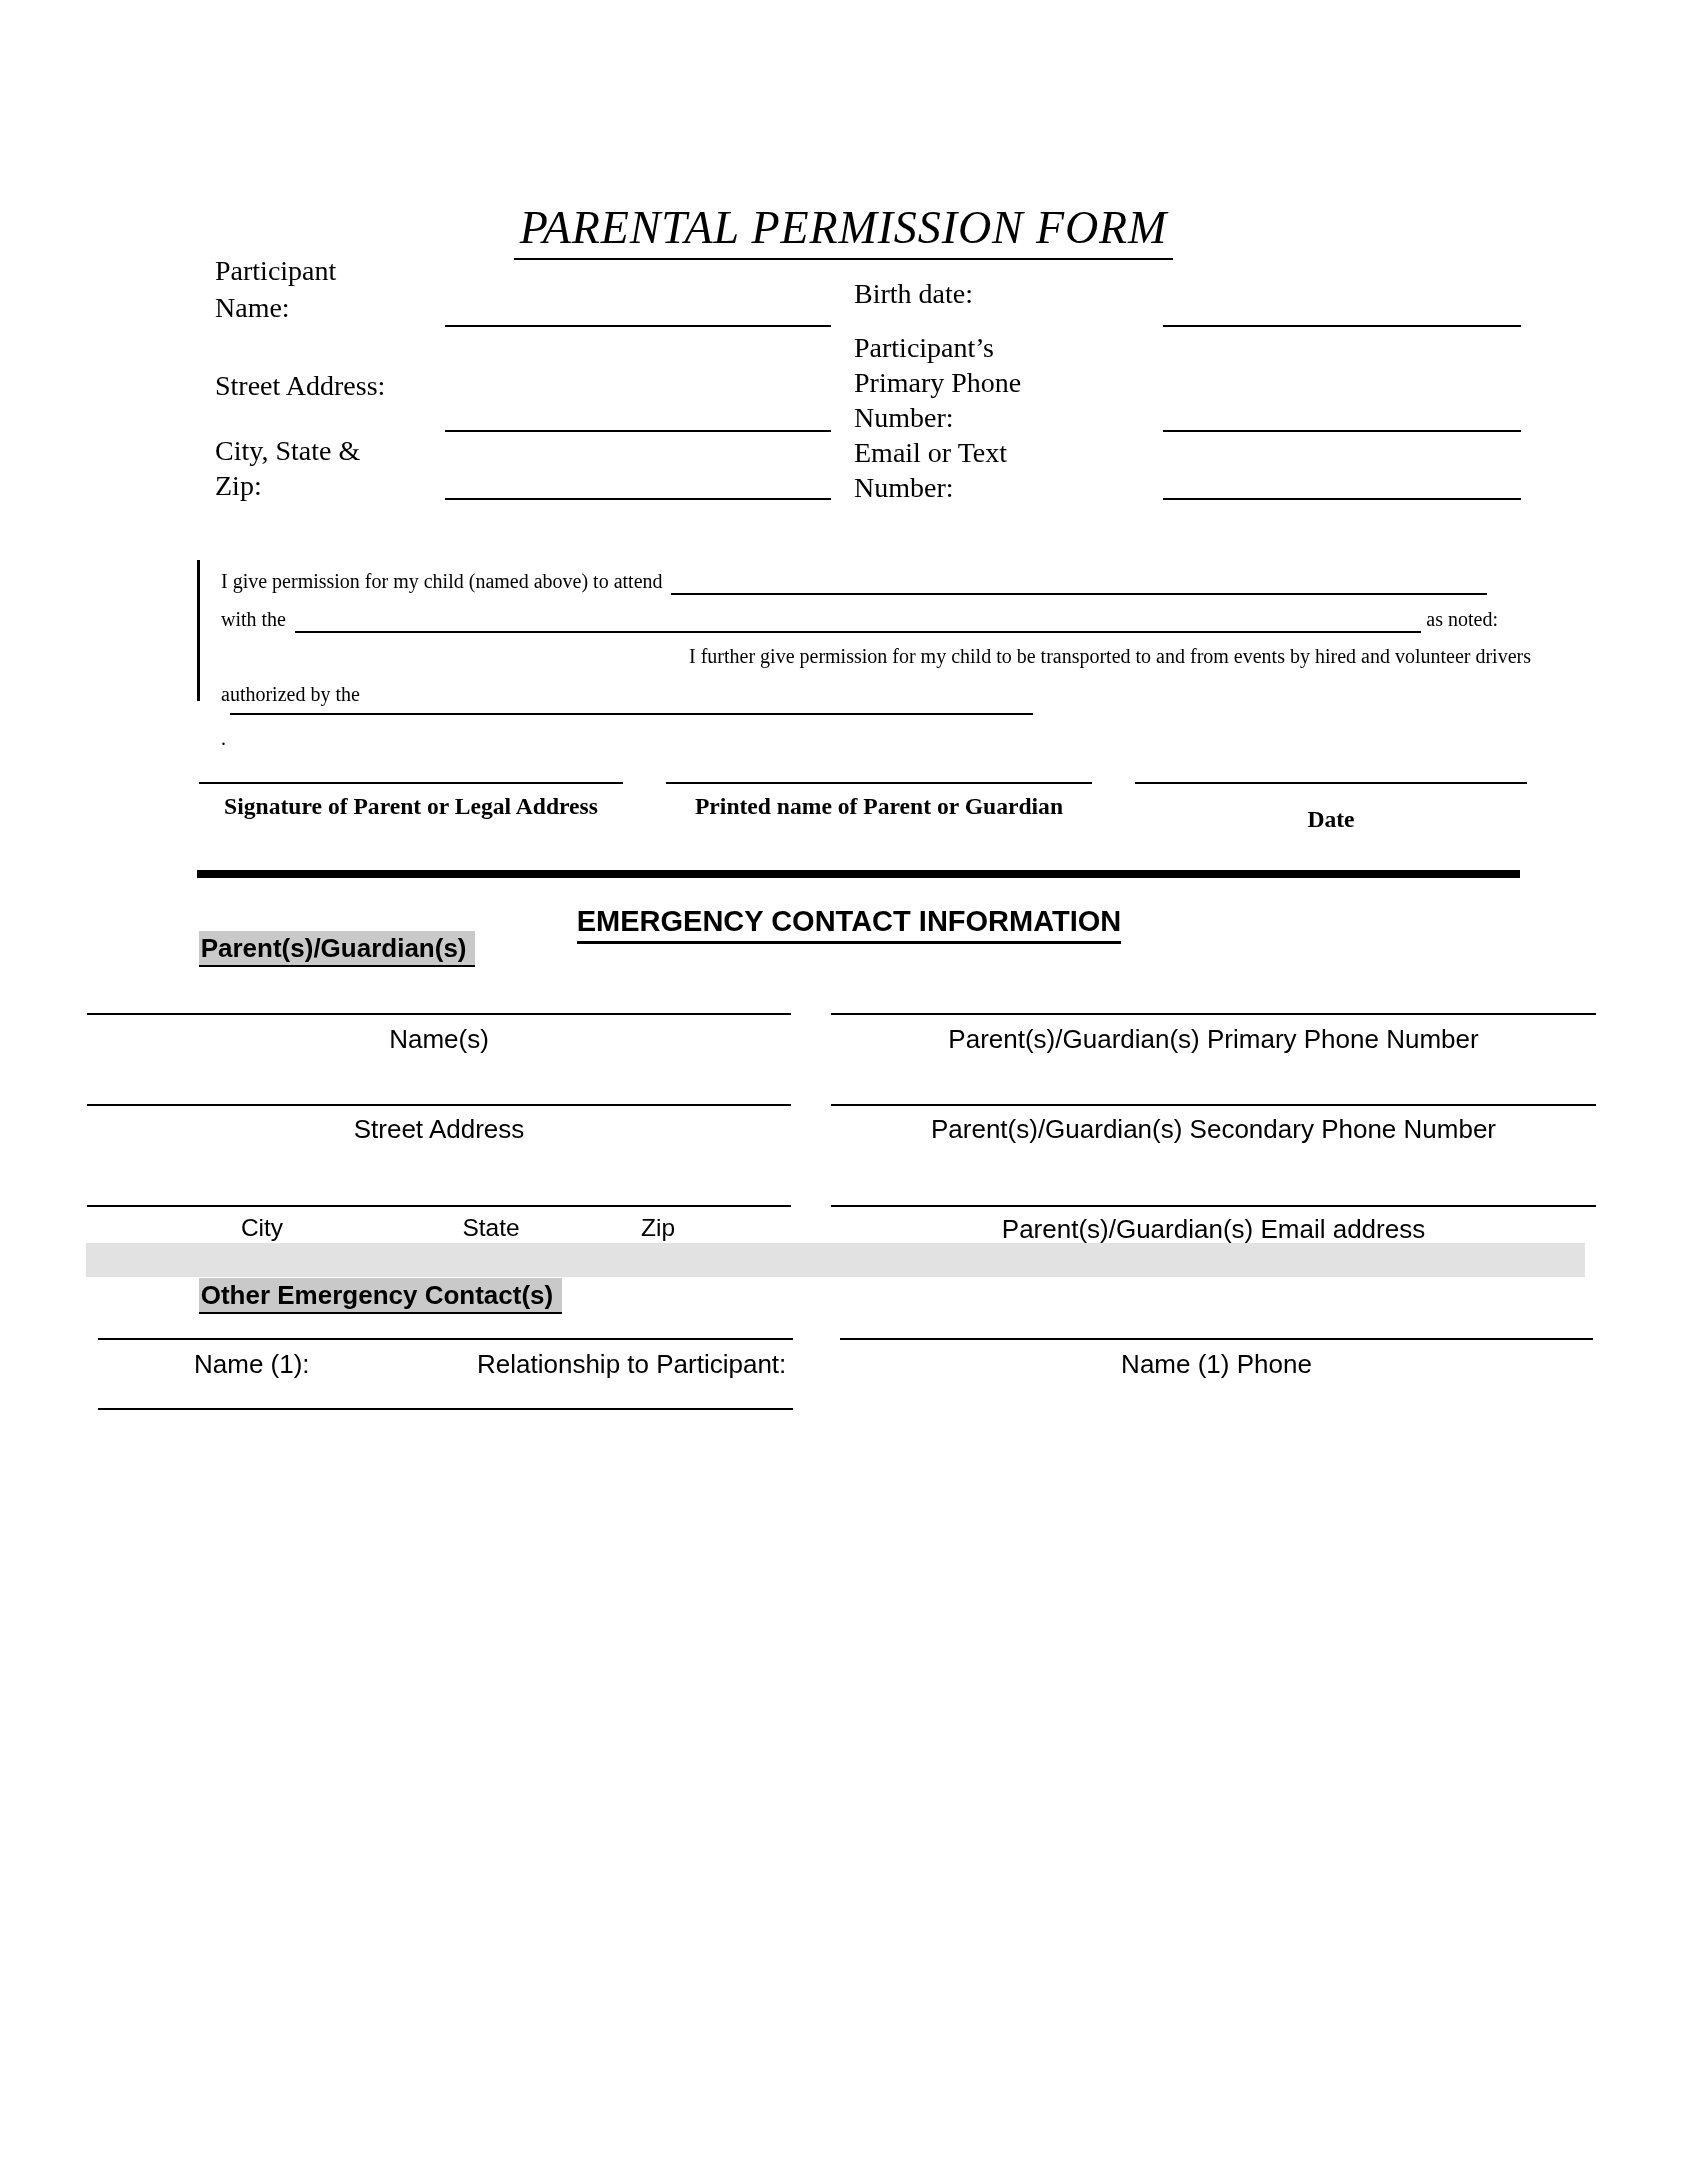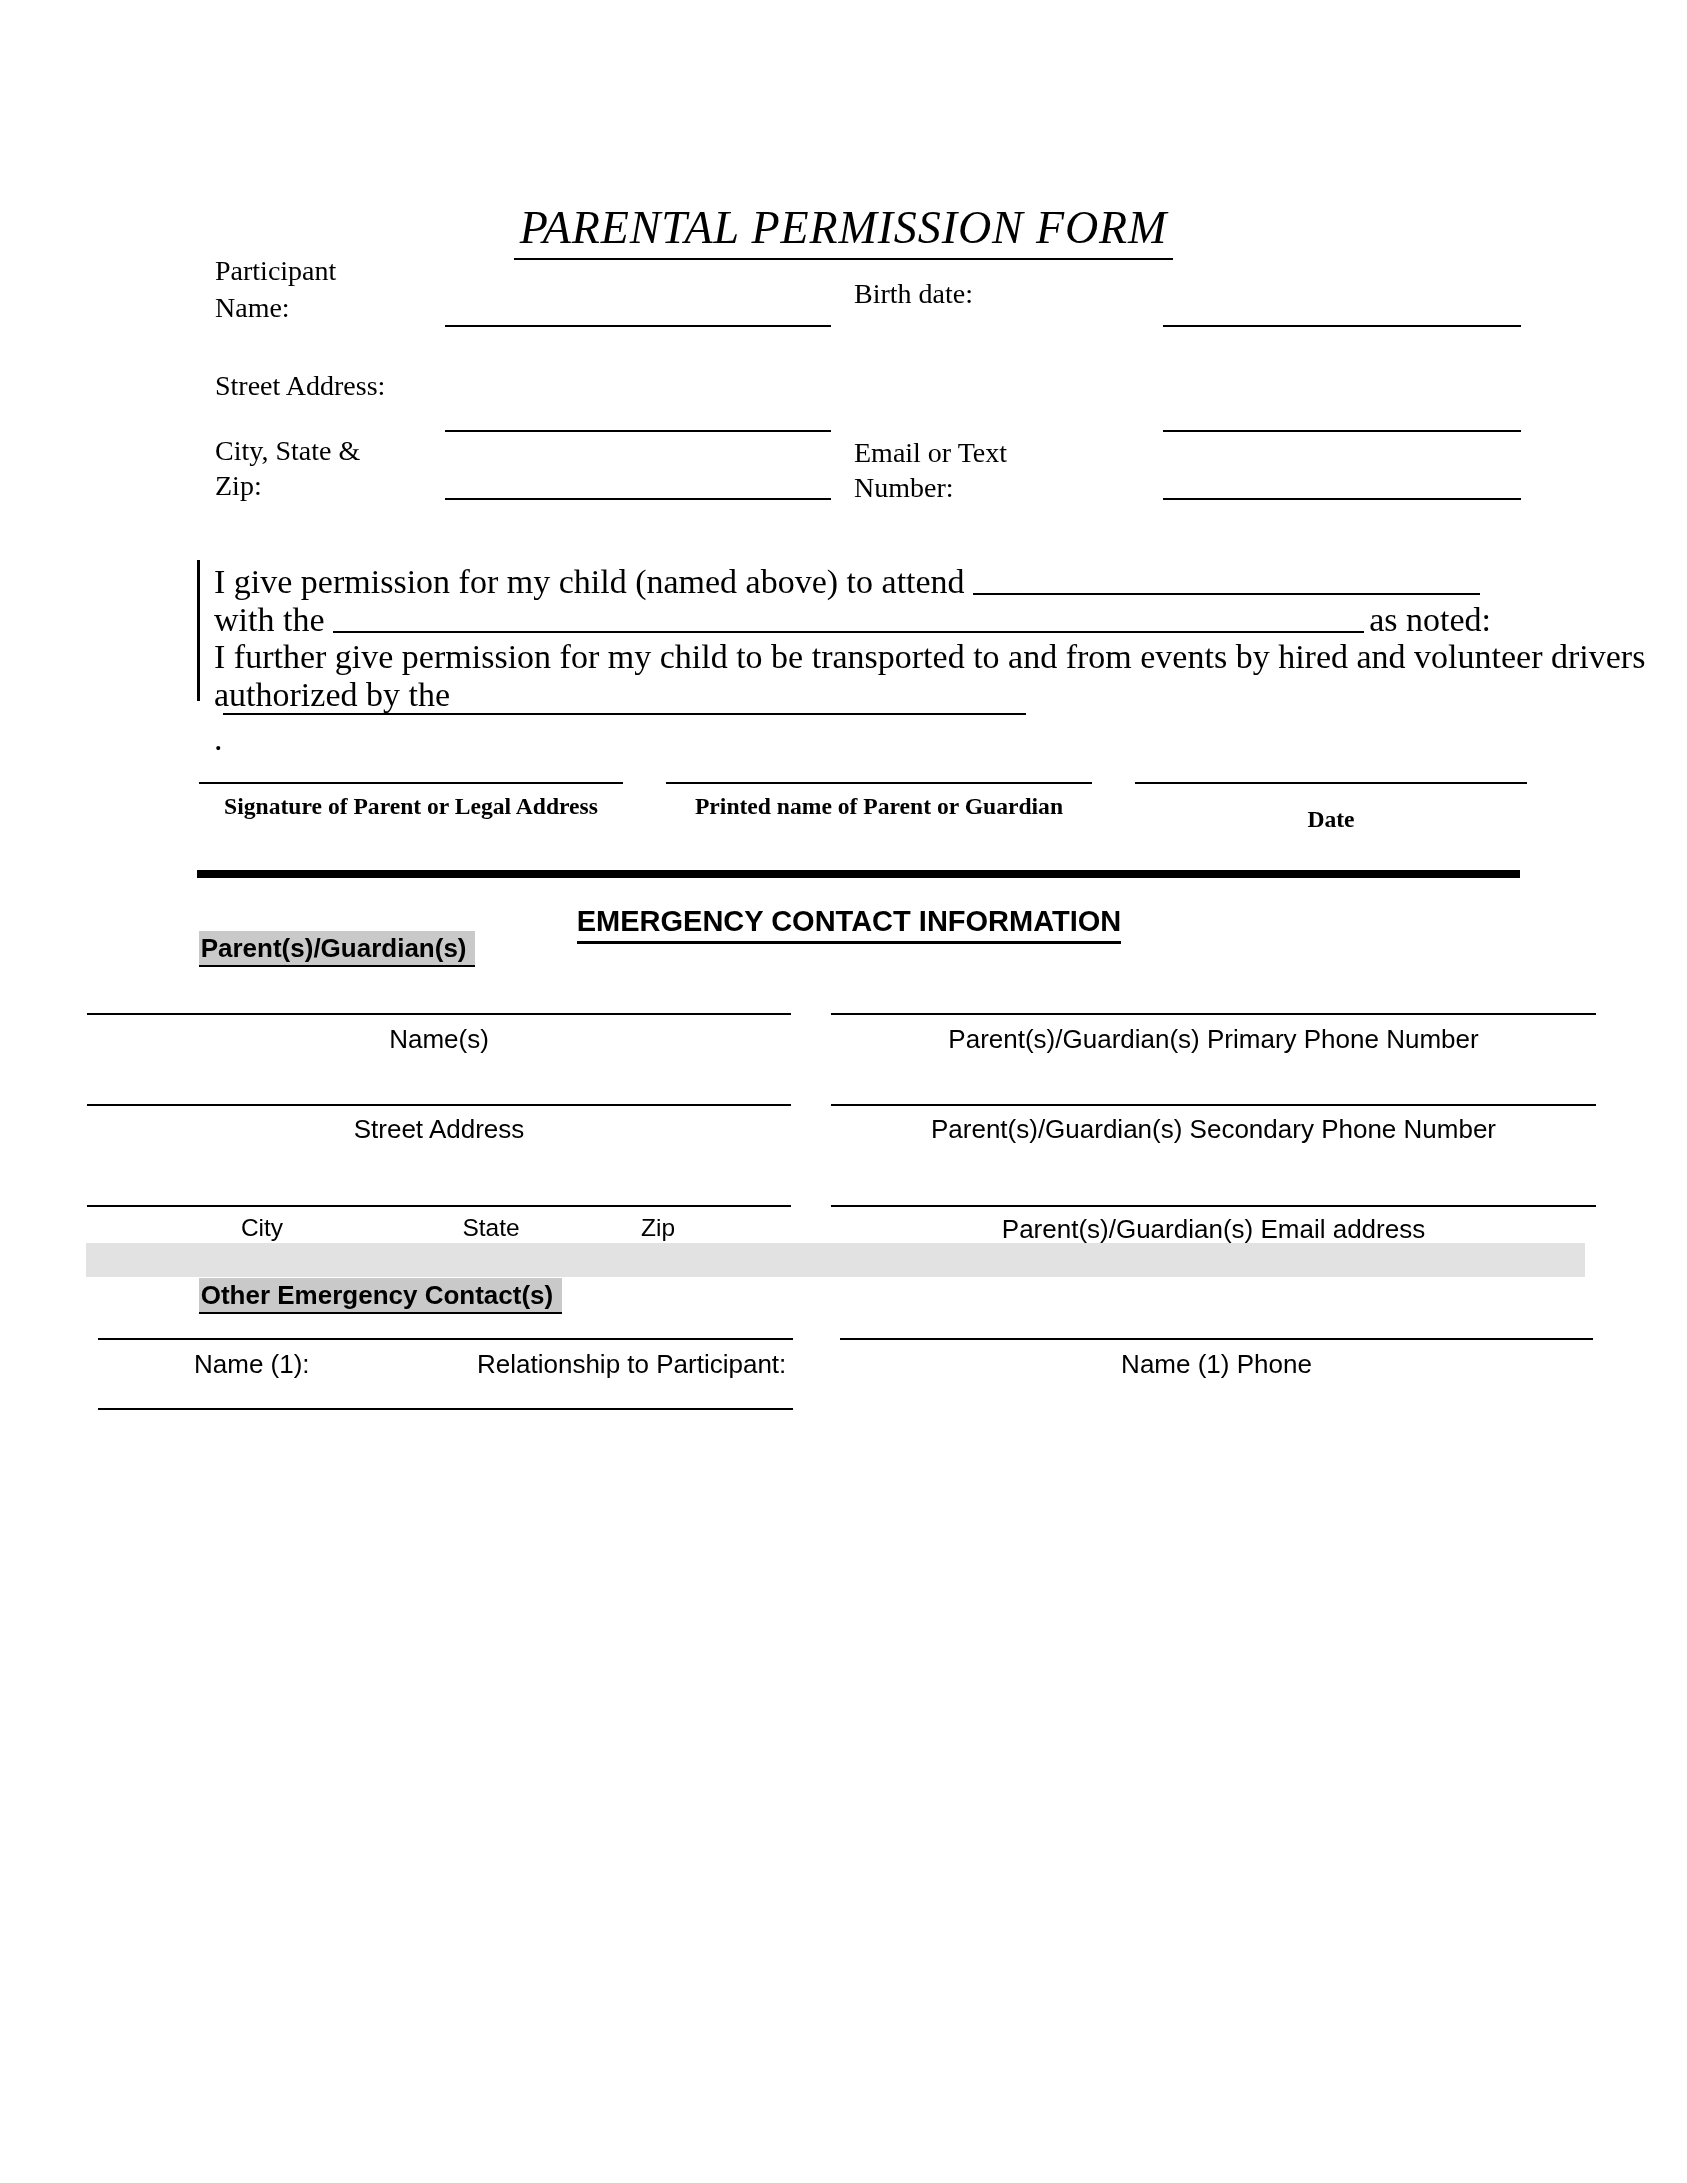--- a/index.html
+++ b/index.html
@@ -15,21 +15,21 @@
 
   
   .uline { position: absolute; height: 0; border-top: 2.6px solid #000; }
 
   
   .title-wrap { position: absolute; left: 0; top: 201px; width: 1687px; text-align: center; }
   .title-text { display: inline-block; font-size: 46px; letter-spacing: 0.9px; border-bottom: 2.6px solid #000; padding: 0 5.2px 3.5px 5.2px; font-style: italic; }
 
   
   .perm-bar { position: absolute; left: 197px; top: 560px; width: 2.6px; height: 141px; background: #000; }
-  .perm-line { position: absolute; left: 214px; font-size: 34px; line-height: 37px; display: flex; align-items: stretch; white-space: nowrap; }
+  .perm-line { position: absolute; left: 221px; font-size: 20px; line-height: 37px; display: flex; align-items: stretch; white-space: nowrap; justify-content: flex-end; }
   .perm-line .txt { flex: 0 0 auto; }
   .perm-line .fill { flex: 1 1 auto; border-bottom: 2.6px solid #000; margin-bottom: 5.2px; margin-left: 8.7px; margin-right: 5.2px; }
 
   
   .sig-label { position: absolute; font-weight: bold; font-size: 23.6px; line-height: 30px; text-align: center; }
   .thick-divider { position: absolute; left: 197px; top: 870px; width: 1323px; height: 7.9px; background: #000; }
   .ec-heading-wrap { position: absolute; left: 0; top: 905px; width: 1698px; text-align: center; }
   .ec-heading { display: inline-block; font-family: "Liberation Sans", sans-serif; font-weight: bold; font-size: 29px; border-bottom: 3.5px solid #000; padding-bottom: 2.6px; }
   .hl-heading { position: absolute; font-family: "Liberation Sans", sans-serif; font-weight: bold; font-size: 26px; background: #c9c9c9; border-bottom: 2.6px solid #000; padding: 1.7px 8.7px 1.7px 1.7px; }
   .ec-label { position: absolute; font-family: "Liberation Sans", sans-serif; font-size: 26px; text-align: center; }
@@ -41,20 +41,21 @@
 
 <div class="page">
 
   <div class="title-wrap">
     <span class="title-text">PARENTAL PERMISSION FORM</span>
   </div>
 
   <div class="abs lbl" style="left:215px; top:252px; width:192px;">Participant Name:</div>
   <div class="abs lbl" style="left:854px; top:275px; width:227px;">Birth date:</div>
   <div class="abs lbl" style="left:215px; top:367px; width:201px;">Street Address:</div>
+  <div class="abs lbl-mid" style="left:854px; top:330px; width:210px;">Participant’s Primary Phone Number:</div>
   <div class="abs lbl" style="left:215px; top:433px; width:192px; line-height:35px;">City, State &amp; Zip:</div>
   <div class="abs lbl-mid" style="left:854px; top:435px; width:210px;">Email or Text Number:</div>
 
   <div class="uline" style="left:445px; top:325px; width:386px;"></div>
   <div class="uline" style="left:1163px; top:325px; width:358px;"></div>
   <div class="uline" style="left:445px; top:430px; width:386px;"></div>
   <div class="uline" style="left:1163px; top:430px; width:358px;"></div>
   <div class="uline" style="left:445px; top:498px; width:386px;"></div>
   <div class="uline" style="left:1163px; top:498px; width:358px;"></div>
 

